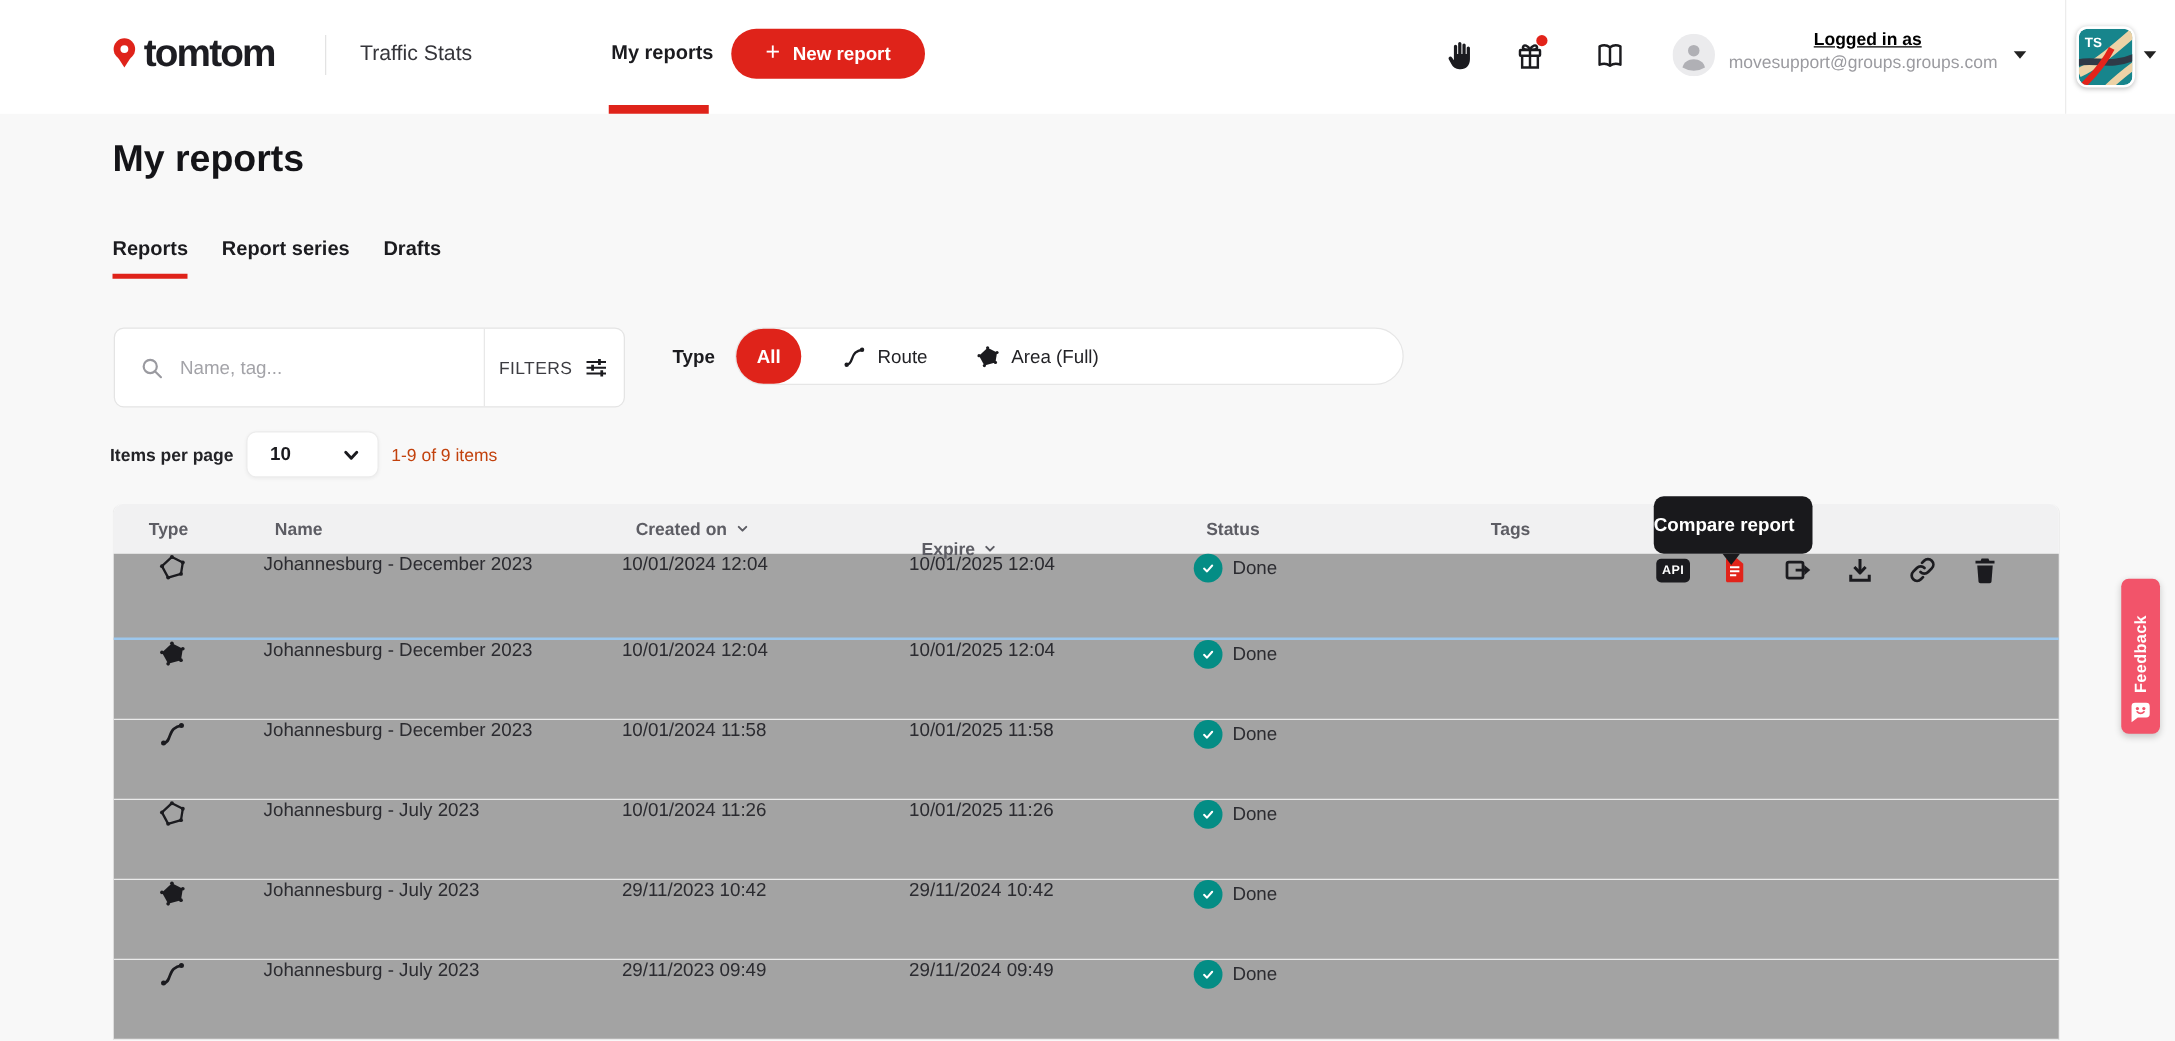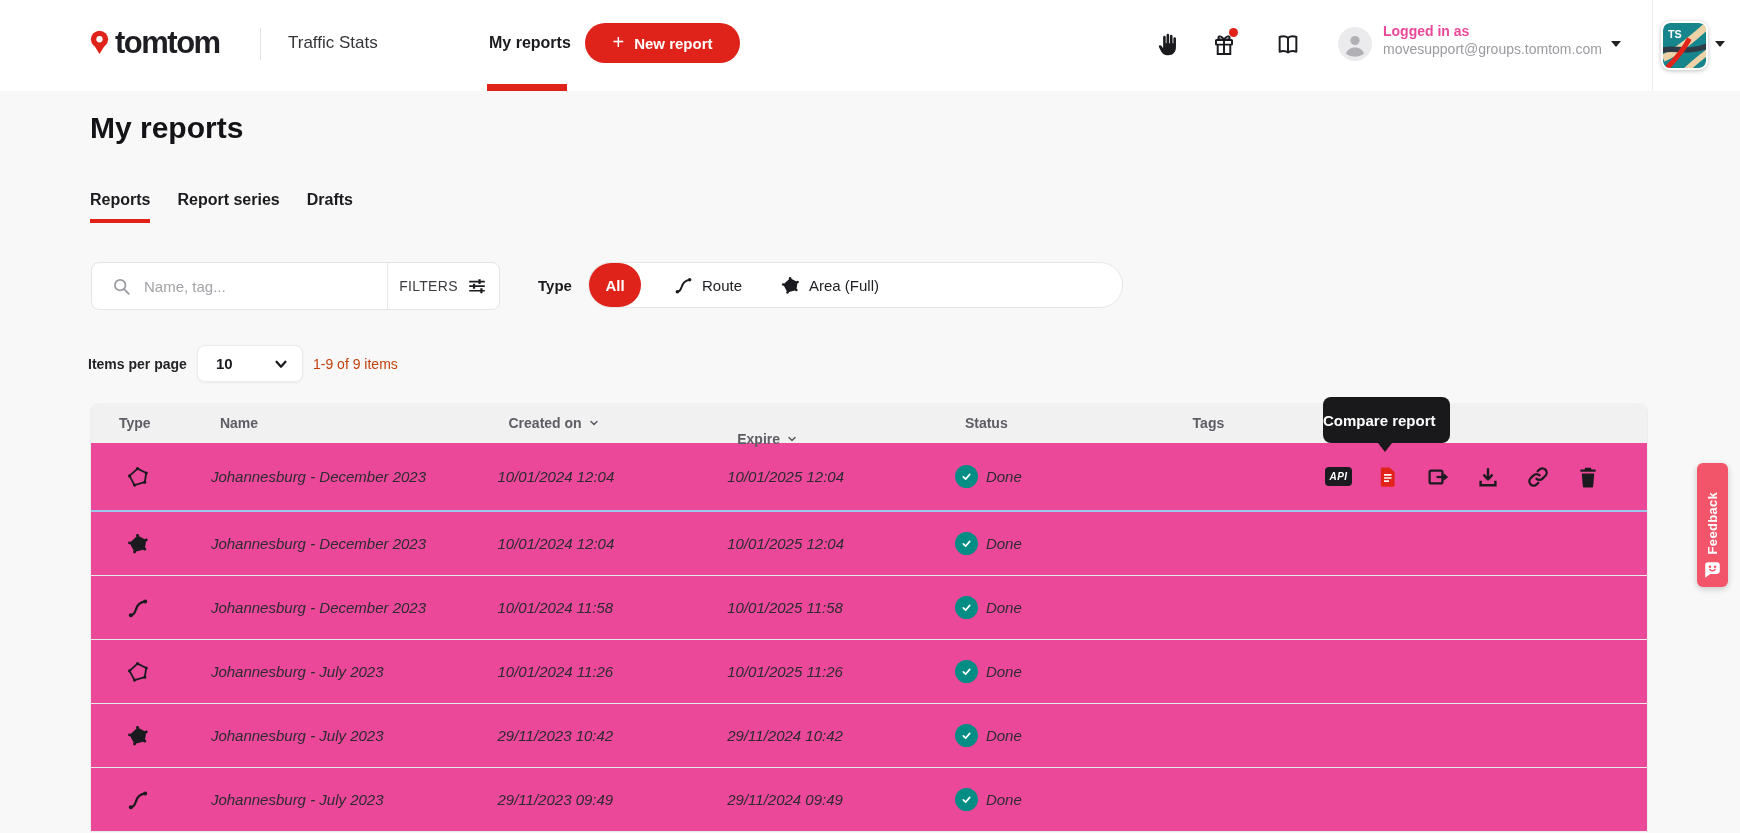--- a/index.html
+++ b/index.html
@@ -13,52 +13,52 @@
   .logo-text { font-size:31px; font-weight:bold; letter-spacing:-1.5px; color:#1d1d22; line-height:26px; }
   .tb-divider { position:absolute; left:260px; top:28px; width:1px; height:32px; background:#e3e3e3; }
   .product-name { position:absolute; left:288px; top:33px; font-size:17px; color:#35353a; }
   .nav-item { position:absolute; left:489px; top:34px; font-size:16px; font-weight:bold; color:#1b1b1f; }
   .nav-underline { position:absolute; left:487px; top:84px; width:80px; height:7px; background:var(--red); }
   .new-report-btn { position:absolute; left:585px; top:23px; width:155px; height:40px; border-radius:20px; background:var(--red); color:#fff; display:flex; align-items:center; justify-content:center; gap:10px; font-size:15px; font-weight:bold; border:none; }
   .plus { font-size:20px; font-weight:normal; line-height:1; margin-top:-2px; }
   .tb-icon { position:absolute; top:31px; }
   .gift-dot { position:absolute; width:9px; height:9px; border-radius:50%; background:#e2231a; left:1229px; top:28px; }
   .avatar { position:absolute; left:1338px; top:27px; }
-  .login-label { position:absolute; left:1383px; top:23px; font-size:14px; font-weight:bold; color:#ec4899; }
+  .login-label { position:absolute; left:1451px; top:23px; font-size:14px; font-weight:bold; color:#000000;text-decoration:underline; }
   .login-email { position:absolute; left:1383px; top:41px; font-size:14px; color:#9b9ba0; }
   .caret { width:0; height:0; border-left:5px solid transparent; border-right:5px solid transparent; border-top:6px solid #222; position:absolute; }
   .caret1 { left:1611px; top:41px; }
   .caret2 { left:1715px; top:41px; }
   .tb-divider2 { position:absolute; left:1652px; top:0; width:1px; height:91px; background:#ececec; }
   .ts-badge { position:absolute; left:1661px; top:21px; width:47px; height:49px; background:#fff; border-radius:9px; padding:2px; box-shadow:0 1px 4px rgba(0,0,0,.25); }
 
   .page-title { position:absolute; left:90px; top:111px; font-size:30px; font-weight:bold; color:#141418; }
   .tabs { position:absolute; left:90px; top:191px; display:flex; gap:27px; }
   .tab { font-size:16px; font-weight:bold; color:#1b1b1f; position:relative; padding-bottom:14px; }
   .tab.active::after { content:""; position:absolute; left:0; right:0; bottom:0; height:4px; background:var(--red); }
 
-  .search-wrap { position:absolute; left:91px; top:262px; width:409px; height:48px; background:#fff; border:1px solid #e4e4e4; border-radius:8px; display:flex; align-items:center; }
+  .search-wrap { position:absolute; left:91px; top:262px; width:409px; height:64px; background:#fff; border:1px solid #e4e4e4; border-radius:8px; display:flex; align-items:center; }
   .search-sec { flex:1; display:flex; align-items:center; gap:12px; padding-left:19px; height:100%; }
   .search-input { border:none; outline:none; font-size:15px; font-family:"Liberation Sans",sans-serif; color:#333; width:200px; background:transparent; }
   .search-input::placeholder { color:#a3a3a8; }
   .filters-btn { width:112px; height:100%; border-left:1px solid #e8e8e8; display:flex; align-items:center; justify-content:center; gap:8px; font-size:14px; color:#3c3c41; letter-spacing:.3px; }
 
   .type-label { position:absolute; left:538px; top:277px; font-size:15px; font-weight:bold; color:#1b1b1f; }
   .pills { position:absolute; left:588px; top:262px; width:535px; height:46px; background:#fff; border:1px solid #e6e6e6; border-radius:23px; }
   .pill { position:absolute; top:0; height:44px; display:flex; align-items:center; gap:9px; font-size:15px; color:#222226; }
   .pill.active { background:var(--red); border-radius:22px; color:#fff; font-weight:bold; justify-content:center; }
 
   .pp-label { position:absolute; left:88px; top:356px; font-size:14px; font-weight:bold; color:#232327;text-align:center; }
   .pp-select { position:absolute; left:197px; top:345px; width:106px; height:37px; background:#fff; border:1px solid #ececec; border-radius:8px; box-shadow:0 1px 3px rgba(0,0,0,.05); display:flex; align-items:center; justify-content:space-between; padding:0 13px 0 18px; font-size:15px; font-weight:bold; color:#1b1b1f; }
   .pp-range { position:absolute; left:313px; top:356px; font-size:14px; color:#c2410c; }
 
   .table { position:absolute; left:90px; top:403px; width:1558px; background:#fdfdfd; border-radius:8px 8px 0 0; border-left:1px solid #ededed; border-right:1px solid #ededed; }
   .thead { height:40px; background:#f1f1f2; border-radius:8px 8px 0 0; display:flex; align-items:center; }
   .th { font-size:14px; font-weight:bold; color:#5d5d64; display:flex; align-items:center; gap:6px; }
-  .trow { display:flex; align-items:center; height:64px; border-bottom:1px solid #eaeaea; font-size:15px; color:#2b2b30; background:#ec4899;font-style:italic; }
+  .trow { display:flex; align-items:flex-start; height:64px; border-bottom:1px solid #eaeaea; font-size:15px; color:#2b2b30; background:#a3a3a3; }
   .trow.hovered { height:69px; border-bottom:2px solid var(--blue); }
   .cell { display:flex; align-items:center; }
   .status-circle { width:23px; height:23px; border-radius:50%; background:var(--teal); display:flex; align-items:center; justify-content:center; }
   .status-text { margin-left:8px; }
   .actions { display:flex; gap:24px; padding-left:8px; align-items:center; }
   .action { width:26px; height:26px; display:flex; align-items:center; justify-content:center; }
   .api-badge { background:#1b1b1f; color:#fff; border-radius:4px; font-size:10px; font-weight:bold; letter-spacing:.4px; padding:4px 5px; }
 
   .tooltip { position:absolute; left:1323px; top:397px; width:127px; height:46px; background:#19191c; color:#fff; border-radius:8px; display:flex; align-items:center; justify-content:flex-start; font-size:15px; font-weight:bold; z-index:10; }
   .tooltip::after { content:""; position:absolute; top:100%; left:55px; border:7px solid transparent; border-top:9px solid #19191c; border-bottom:none; }
@@ -111,21 +111,21 @@
   </span>
 
   <span class="avatar">
     <svg width="34" height="34" viewBox="0 0 34 34">
         <circle cx="17" cy="17" r="17" fill="#ebebed"></circle>
         <circle cx="17" cy="13.5" r="4.6" fill="#b0b0b5"></circle>
         <path d="M8 27c.8-4.2 4.6-6.6 9-6.6s8.2 2.4 9 6.6a17 17 0 0 1-18 0z" fill="#b0b0b5"></path>
       </svg>
   </span>
   <div class="login-label">Logged in as</div>
-  <div class="login-email">movesupport@groups.tomtom.com</div>
+  <div class="login-email">movesupport@groups.groups.com</div>
   <span class="caret caret1"></span>
   <div class="tb-divider2"></div>
   <div class="ts-badge">
     <svg width="43" height="45" viewBox="0 0 44 46">
       <defs>
           <clipPath id="bclip">
             <rect width="44" height="46" rx="7"></rect>
           </clipPath>
         </defs>
       <g clip-path="url(#bclip)">

